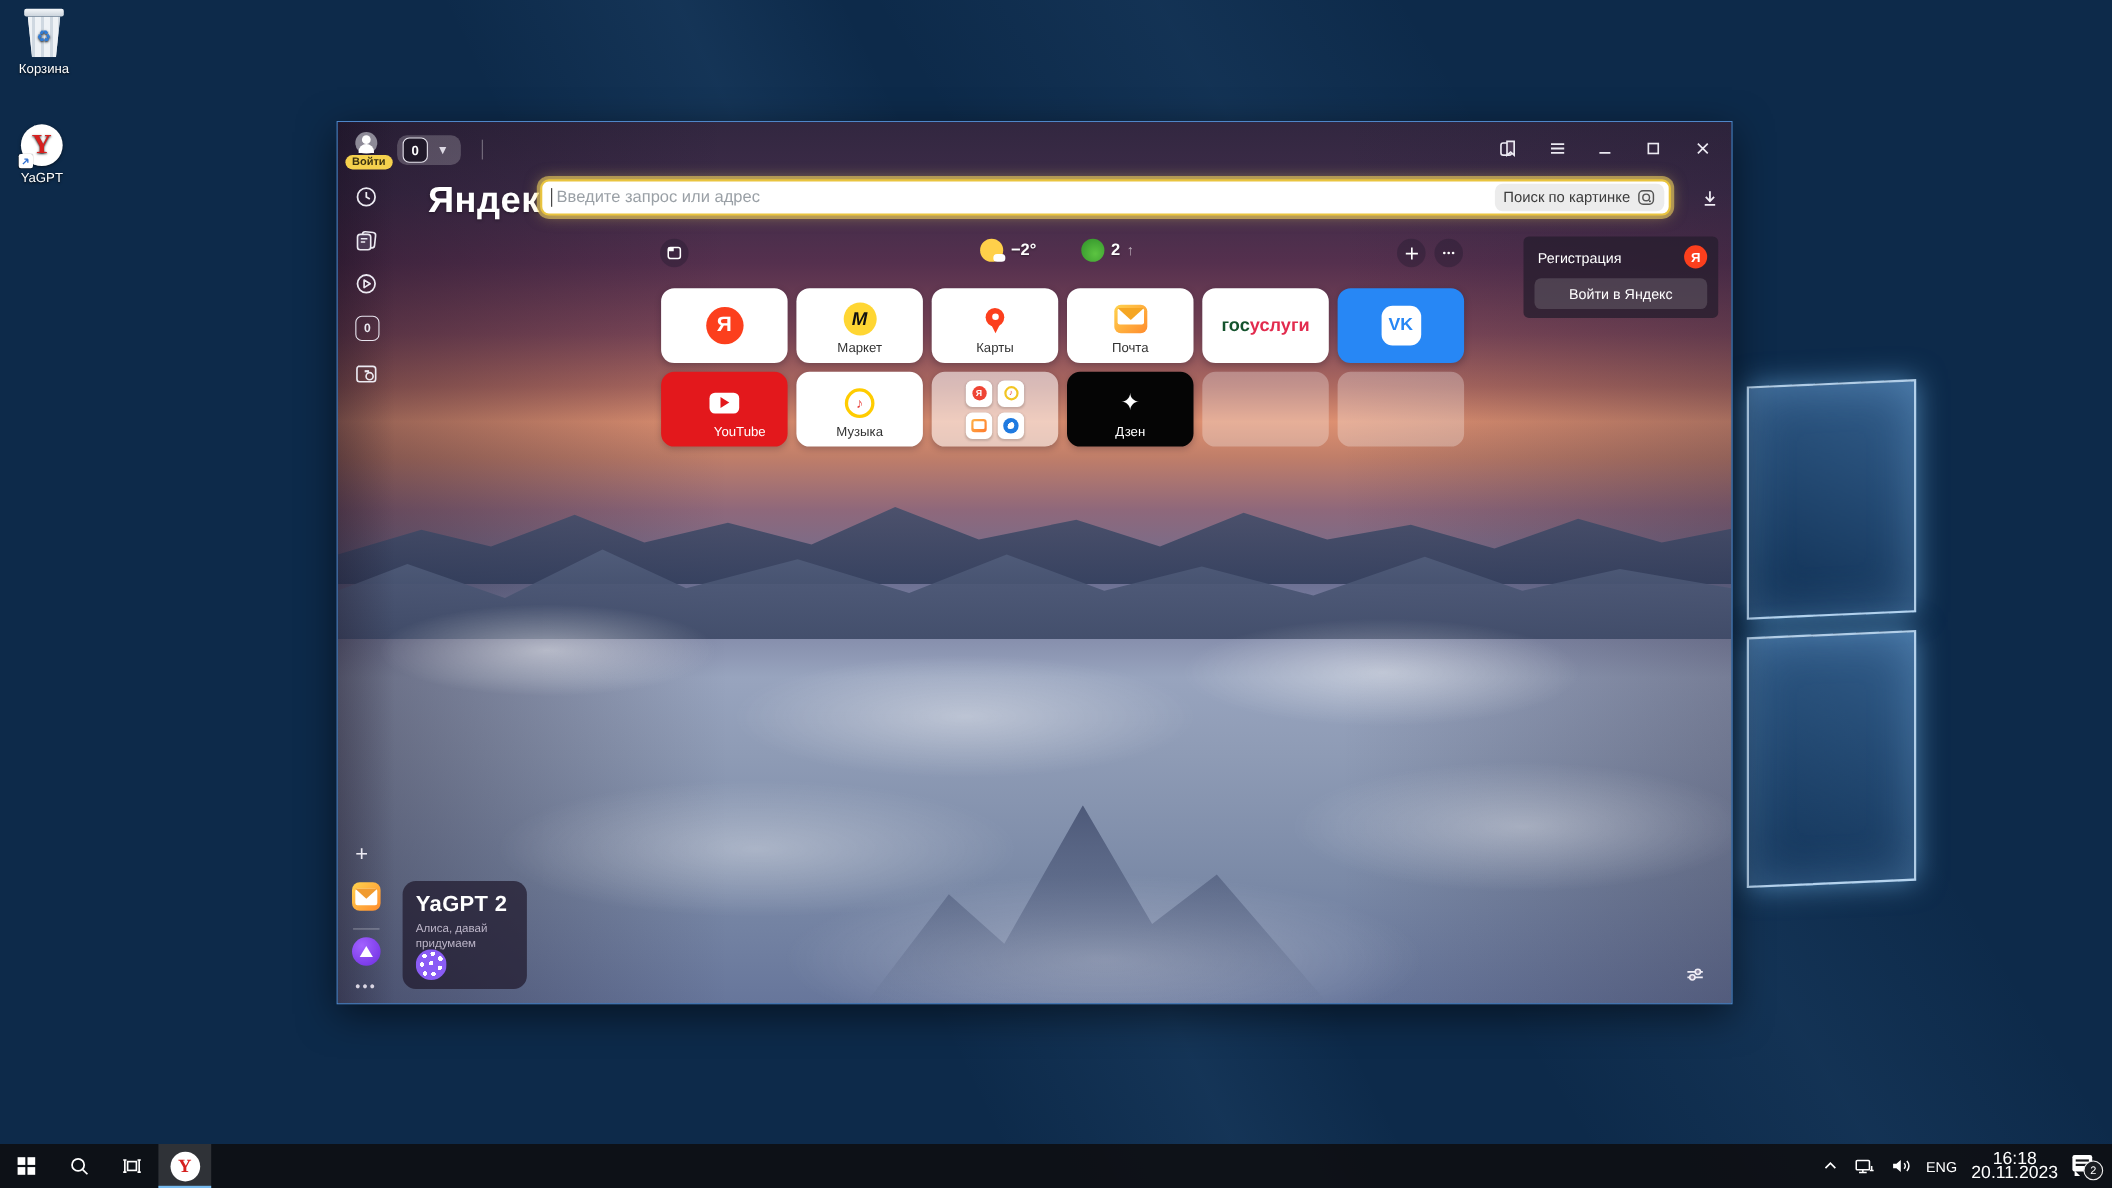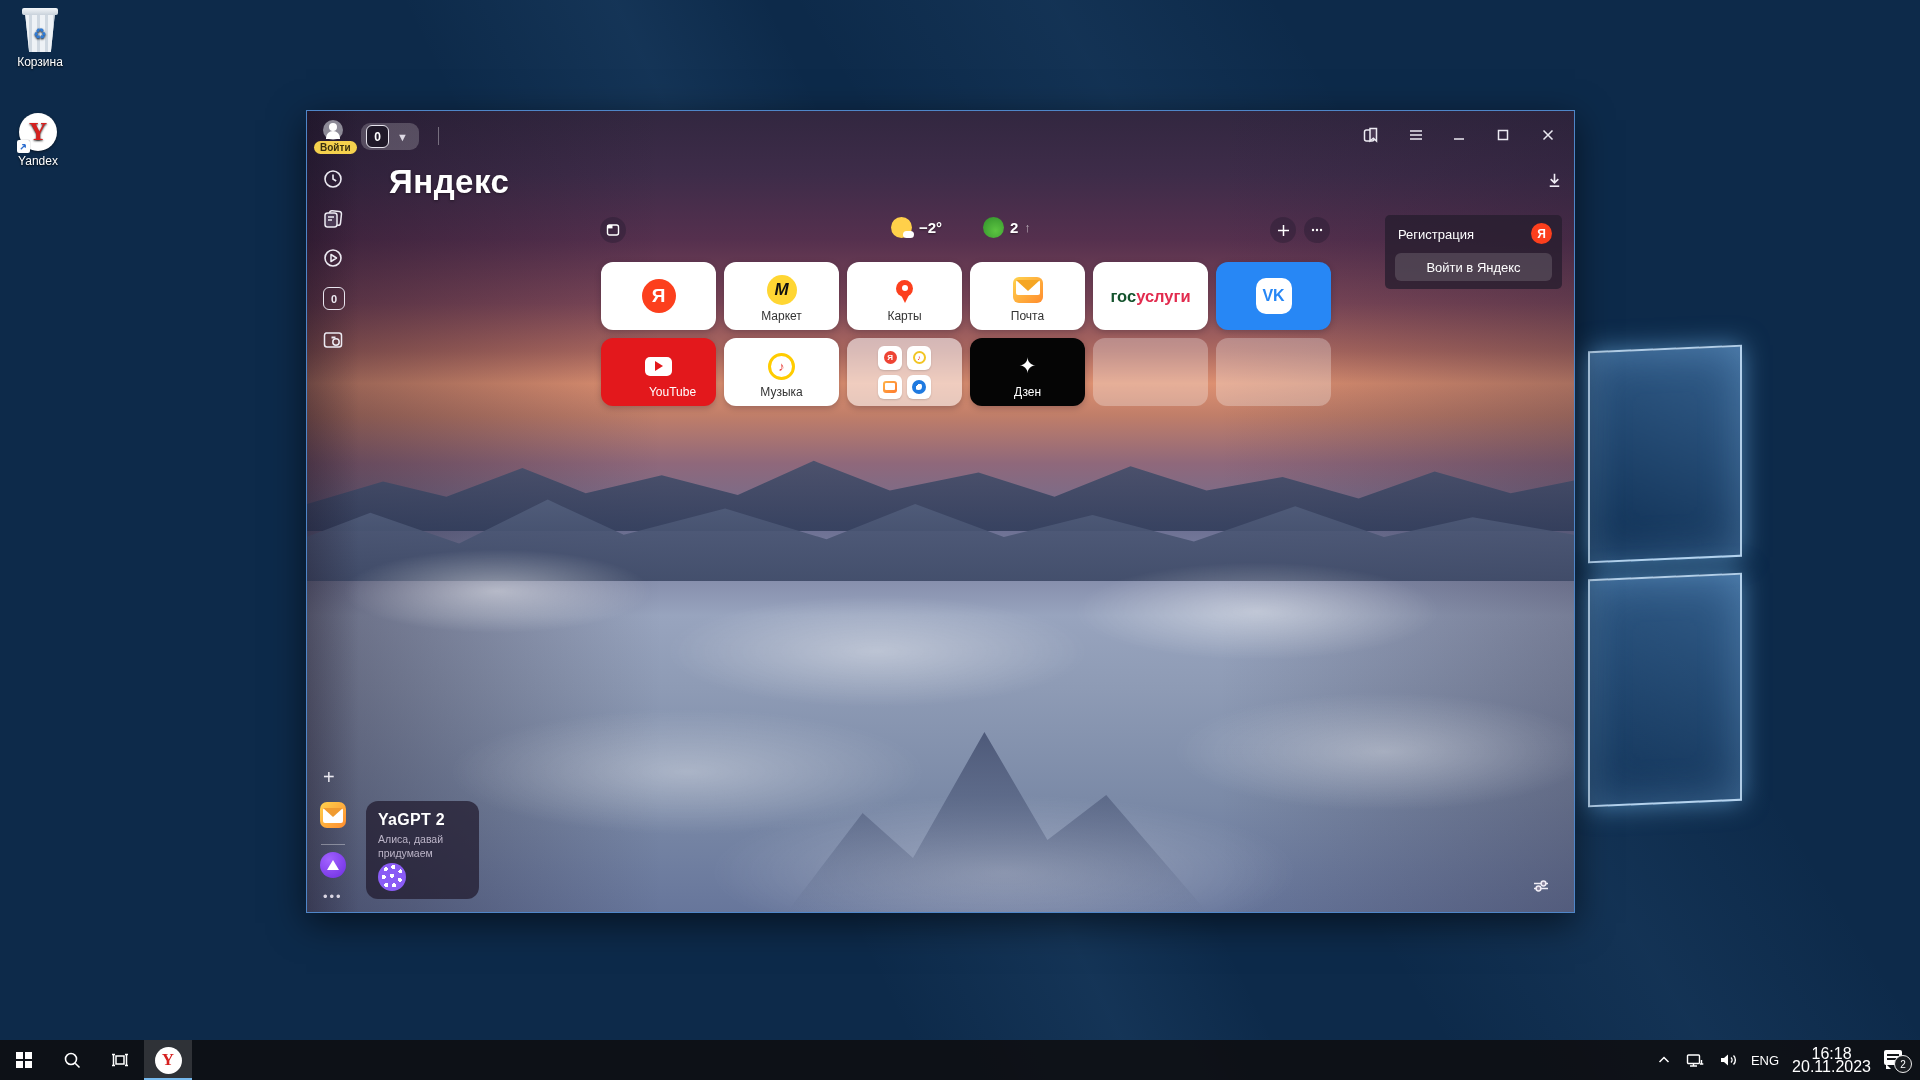--- a/index.html
+++ b/index.html
@@ -166,21 +166,21 @@
   .mailapp:after{content:"";position:absolute;left:3px;top:6px;border-left:10px solid transparent;border-right:10px solid transparent;border-top:9px solid #f09b30;}
   .sbdiv{left:14px;top:733px;width:24px;height:1px;background:rgba(255,255,255,.35);}
   .alice{left:13px;top:741px;width:26px;height:26px;border-radius:50%;background:radial-gradient(circle at 35% 30%,#a262ff,#6d2de0);
     display:flex;align-items:center;justify-content:center;}
   .alice .tri{width:0;height:0;border-left:6px solid transparent;border-right:6px solid transparent;border-bottom:10px solid #fff;}
   .sbdots{left:16px;top:778px;letter-spacing:2px;font-size:13px;color:#d9d5e2;}
 
   
   .yagpt{position:absolute;left:59px;top:690px;width:113px;height:98px;background:rgba(32,25,44,.72);
     border-radius:12px;color:#fff;padding:10px 12px;box-sizing:border-box;}
-  .yagpt .t{font-size:16px;font-weight:bold;letter-spacing:.3px;}
+  .yagpt .t{font-size:20px;font-weight:bold;letter-spacing:.3px;}
   .yagpt .s{font-size:10.5px;color:#bcb5c8;margin-top:4px;line-height:1.3;width:80px;}
   .gptdot{position:absolute;left:12px;bottom:8px;width:28px;height:28px;border-radius:50%;background:#8a5cf5;
     background-image:
       radial-gradient(circle 2.1px at 28% 22%,#fff 98%,transparent),
       radial-gradient(circle 2.1px at 55% 15%,#fff 98%,transparent),
       radial-gradient(circle 2.1px at 80% 30%,#fff 98%,transparent),
       radial-gradient(circle 2.1px at 20% 50%,#fff 98%,transparent),
       radial-gradient(circle 2.1px at 50% 45%,#fff 98%,transparent),
       radial-gradient(circle 2.1px at 78% 60%,#fff 98%,transparent),
       radial-gradient(circle 2.1px at 30% 78%,#fff 98%,transparent),
@@ -226,21 +226,21 @@
   </div>
   <div class="dicon" style="left:0px;top:113px;">
     <div class="ybadge">
       <span class="yl">Y</span>
       <span class="shortcut">
         <svg width="9" height="9" viewBox="0 0 10 10">
             <path d="M2 8 L7 3 M7 3 H3.5 M7 3 V6.5" stroke="#2f6fd0" stroke-width="1.4" fill="none"></path>
           </svg>
       </span>
     </div>
-    <div class="lbl">Yandex</div>
+    <div class="lbl">YaGPT</div>
   </div>
 
   <div class="browser">
     <div class="photo">
       <div class="hshade"></div>
       <div class="mrange m1"></div>
       <div class="mrange m2"></div>
       <div class="clouds"></div>
       <div class="fpeak"></div>
       <div class="sideshade"></div>
@@ -275,20 +275,32 @@
         <rect x="2.5" y="2.5" width="9" height="9" fill="none" stroke="#eceaf2" stroke-width="1.5"></rect>
       </svg>
     </div>
     <div class="winbtn" style="left:1226px;">
       <svg width="14" height="14" viewBox="0 0 14 14">
         <path d="M2.5 2.5 L11.5 11.5 M11.5 2.5 L2.5 11.5" stroke="#eceaf2" stroke-width="1.5"></path>
       </svg>
     </div>
 
     <div class="ylogo">Яндекс</div>
+    <div class="searchbar">
+      <div class="caret"></div>
+      <input class="search-input" type="text" placeholder="Введите запрос или адрес" style="">
+      <div class="imgsearch">
+        <span>Поиск по картинке</span>
+        <svg width="17" height="17" viewBox="0 0 18 18">
+          <rect x="2" y="2.5" width="14" height="13" rx="4" fill="none" stroke="#555" stroke-width="1.4"></rect>
+          <circle cx="9" cy="9" r="3.2" fill="none" stroke="#555" stroke-width="1.4"></circle>
+          <circle cx="12.6" cy="12.6" r="1" fill="#555"></circle>
+        </svg>
+      </div>
+    </div>
     <div class="dlbtn">
       <svg width="19" height="19" viewBox="0 0 20 20">
         <path d="M10 3v9 M6 8.5 L10 12.5 L14 8.5" stroke="#f0edf5" stroke-width="1.7" fill="none"></path>
         <path d="M5 16h10" stroke="#f0edf5" stroke-width="1.7"></path>
       </svg>
     </div>
 
     <div class="roundbtn" style="left:293px;top:106px;">
       <svg width="14" height="14" viewBox="0 0 14 14">
         <rect x="1.5" y="2" width="11" height="10" rx="2" fill="none" stroke="#fff" stroke-width="1.4"></rect>

